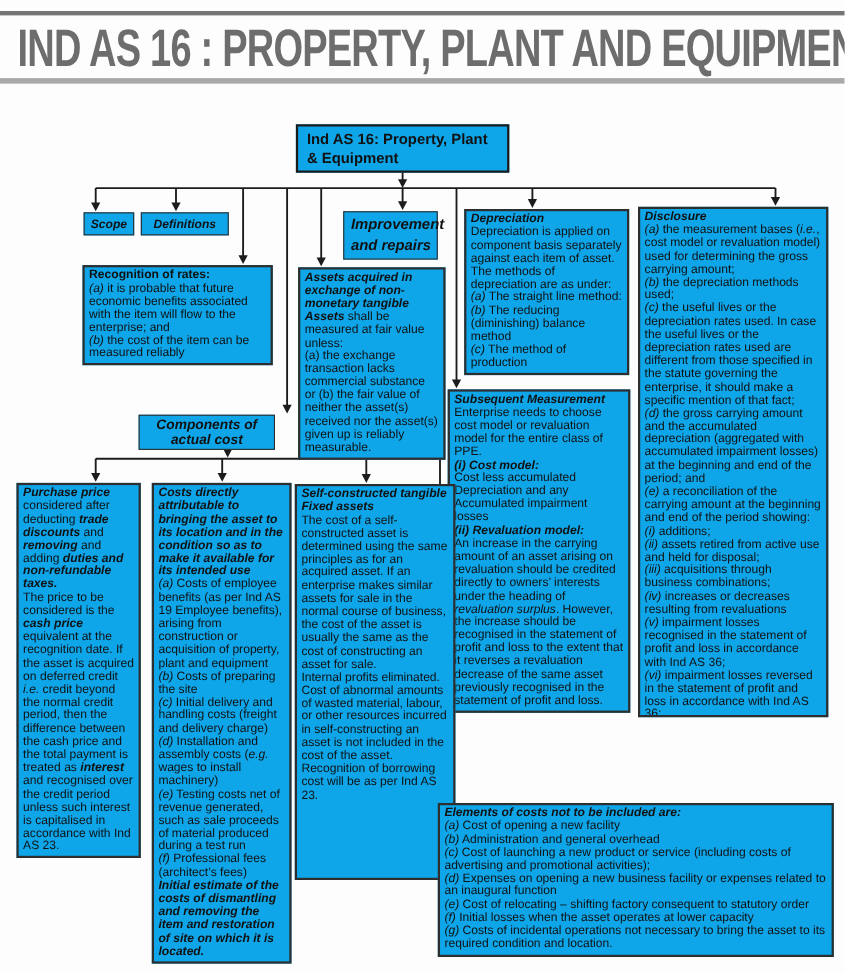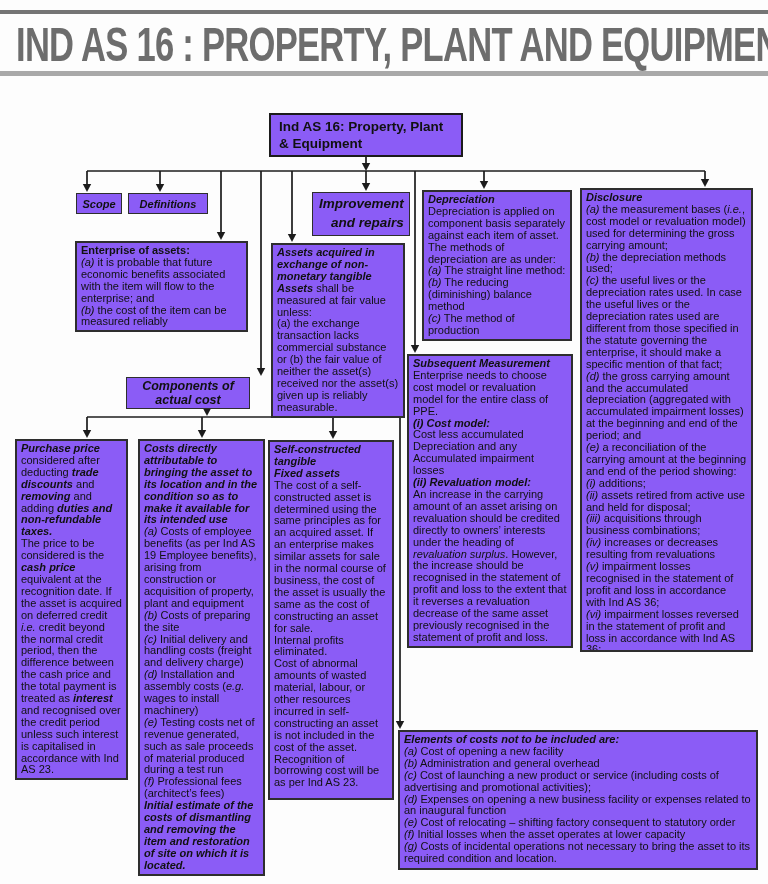--- a/index.html
+++ b/index.html
@@ -5,21 +5,21 @@
   html,body{margin:0;padding:0;background:#ffffff;}
   .stage{position:relative;width:768px;height:884px;background:#fdfdfd;overflow:hidden;
          font-family:"Liberation Sans",sans-serif;color:#111;}
   .rule{position:absolute;left:0;width:768px;}
   .rule.top{top:10px;height:4px;background:#757575;}
   .rule.bottom{top:71px;height:5px;background:#a9a9a9;}
   .banner-title{position:absolute;left:16px;top:17px;font-weight:bold;font-size:48px;
          color:#6d6d6d;white-space:nowrap;transform:scaleX(0.72);transform-origin:0 0;
          letter-spacing:-1px;}
   .connectors{position:absolute;left:0;top:0;pointer-events:none;}
-  .node{position:absolute;box-sizing:border-box;background:#8b5cf6;border:2px solid #2e2e2e;}
+  .node{position:absolute;box-sizing:border-box;background:#0ea5e9;border:2px solid #2e2e2e;}
   .node.label{display:flex;align-items:center;justify-content:center;text-align:center;
          font-weight:bold;font-style:italic;font-size:11px;border-width:1.6px;padding:1px 3px;}
   .node.root{font-weight:bold;font-size:13.5px;line-height:17px;padding:3px 8px;border-color:#1c1c1c;}
   .node.content{font-size:11px;line-height:11.9px;padding:2px 4px;}
   .par{margin:0;}
   .b{font-weight:bold;}
   .i{font-style:italic;}
   .clip{overflow:hidden;}
 </style>
 </head>
@@ -69,21 +69,21 @@
       <polygon points="395.8,721 404.2,721 400,729"></polygon>
     </g>
   </svg>
 
   <div class="node root" style="left:269px;top:113px;width:194px;min-height:38px;">Ind AS 16: Property, Plant &amp; Equipment</div>
 
   <div class="node label" style="left:76px;top:193px;width:46px;min-height:21px;">Scope</div>
 
   <div class="node label" style="left:128px;top:193px;width:80px;min-height:21px;">Definitions</div>
 
-  <div class="node label" style="left:312px;top:192px;width:98px;min-height:41px;font-size:13.5px;line-height:1.4;justify-content:flex-start;text-align:right;padding:2px 6px;">Improvement and repairs</div>
+  <div class="node label" style="left:312px;top:192px;width:86px;min-height:41px;font-size:13.5px;line-height:1.4;justify-content:flex-start;text-align:left;padding:2px 6px;">Improvement and repairs</div>
 
   <div class="node content" style="left:422px;top:190px;width:150px;min-height:139px;">
       <div class="par"><span class="b i">Depreciation</span></div>
       <div class="par"><span>Depreciation is applied on component basis separately against each item of asset. The methods of depreciation are as under:</span></div>
       <div class="par"><span class="i">(a)</span><span> The straight line method:</span></div>
       <div class="par"><span class="i">(b)</span><span> The reducing (diminishing) balance method</span></div>
       <div class="par"><span class="i">(c)</span><span> The method of production</span></div>
     </div>
 
   <div class="node content clip" style="left:580px;top:188px;width:173px;height:464px;">
@@ -98,21 +98,21 @@
       <div class="par"><span class="i">(iii)</span><span> acquisitions through business combinations;</span></div>
       <div class="par"><span class="i">(iv)</span><span> increases or decreases resulting from revaluations</span></div>
       <div class="par"><span class="i">(v)</span><span> impairment losses recognised in the statement of profit and loss in accordance with Ind AS 36;</span></div>
       <div class="par"><span class="i">(vi)</span><span> impairment losses reversed in the statement of profit and loss in accordance with Ind AS 36;</span></div>
       <div class="par"><span class="i">(vii)</span><span> depreciation;</span></div>
       <div class="par"><span>&nbsp;&nbsp;&nbsp;&nbsp;&nbsp;and</span></div>
       <div class="par"><span class="i">(viii)</span><span> other changes.</span></div>
     </div>
 
   <div class="node content" style="left:75px;top:241px;width:173px;min-height:90px;">
-      <div class="par"><span class="b">Enterprise of assets:</span></div>
+      <div class="par"><span class="b">Recognition of rates:</span></div>
       <div class="par"><span class="i">(a)</span><span> it is probable that future economic benefits associated with the item will flow to the enterprise; and</span></div>
       <div class="par"><span class="i">(b)</span><span> the cost of the item can be measured reliably</span></div>
     </div>
 
   <div class="node content" style="left:271px;top:243px;width:134px;min-height:150px;">
       <div class="par"><span class="b i">Assets acquired in exchange of non-monetary tangible Assets</span><span> shall be measured at fair value unless:</span></div>
       <div class="par"><span>(a) the exchange transaction lacks commercial substance or (b) the fair value of neither the asset(s) received nor the asset(s) given up is reliably measurable.</span></div>
     </div>
 
   <div class="node label" style="left:126px;top:377px;width:124px;min-height:20px;font-size:12.5px;">Components of actual cost</div>
@@ -135,21 +135,21 @@
       <div class="par"><span class="b i">Costs directly attributable to bringing the asset to its location and in the condition so as to make it available for its intended use</span></div>
       <div class="par"><span class="i">(a)</span><span> Costs of employee benefits (as per Ind AS 19 Employee benefits), arising from construction or acquisition of property, plant and equipment</span></div>
       <div class="par"><span class="i">(b)</span><span> Costs of preparing the site</span></div>
       <div class="par"><span class="i">(c)</span><span> Initial delivery and handling costs (freight and delivery charge)</span></div>
       <div class="par"><span class="i">(d)</span><span> Installation and assembly costs (</span><span class="i">e.g.</span><span> wages to install machinery)</span></div>
       <div class="par"><span class="i">(e)</span><span> Testing costs net of revenue generated, such as sale proceeds of material produced during a test run</span></div>
       <div class="par"><span class="i">(f)</span><span> Professional fees (architect’s fees)</span></div>
       <div class="par"><span class="b i">Initial estimate of the costs of dismantling and removing the item and restoration of site on which it is located.</span></div>
     </div>
 
-  <div class="node content" style="left:268px;top:440px;width:126px;min-height:360px;">
+  <div class="node content" style="left:268px;top:440px;width:146px;min-height:360px;">
       <div class="par"><span class="b i">Self-constructed tangible</span></div>
       <div class="par"><span class="b i">Fixed assets</span></div>
       <div class="par"><span>The cost of a self-constructed asset is determined using the same principles as for an acquired asset. If an enterprise makes similar assets for sale in the normal course of business, the cost of the asset is usually the same as the cost of constructing an asset for sale.</span></div>
       <div class="par"><span>Internal profits eliminated.</span></div>
       <div class="par"><span>Cost of abnormal amounts of wasted material, labour, or other resources incurred in self-constructing an asset is not included in the cost of the asset. Recognition of borrowing cost will be as per Ind AS 23.</span></div>
     </div>
 
   <div class="node content" style="left:398px;top:730px;width:360px;min-height:140px;">
       <div class="par"><span class="b i">Elements of costs not to be included are:</span></div>
       <div class="par"><span class="i">(a)</span><span> Cost of opening a new facility</span></div>

